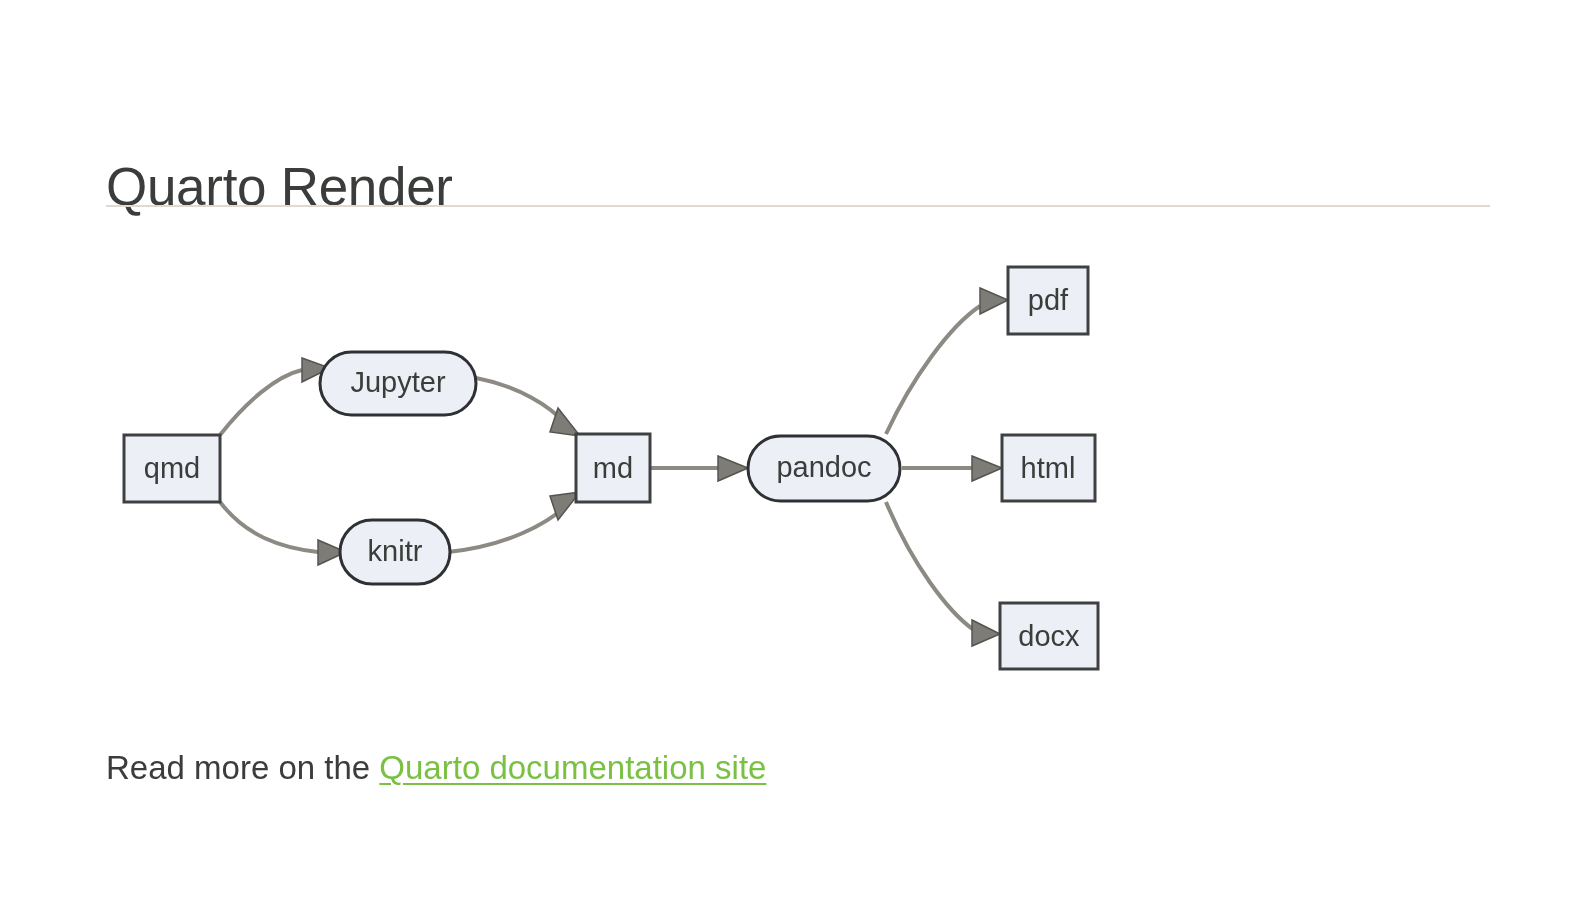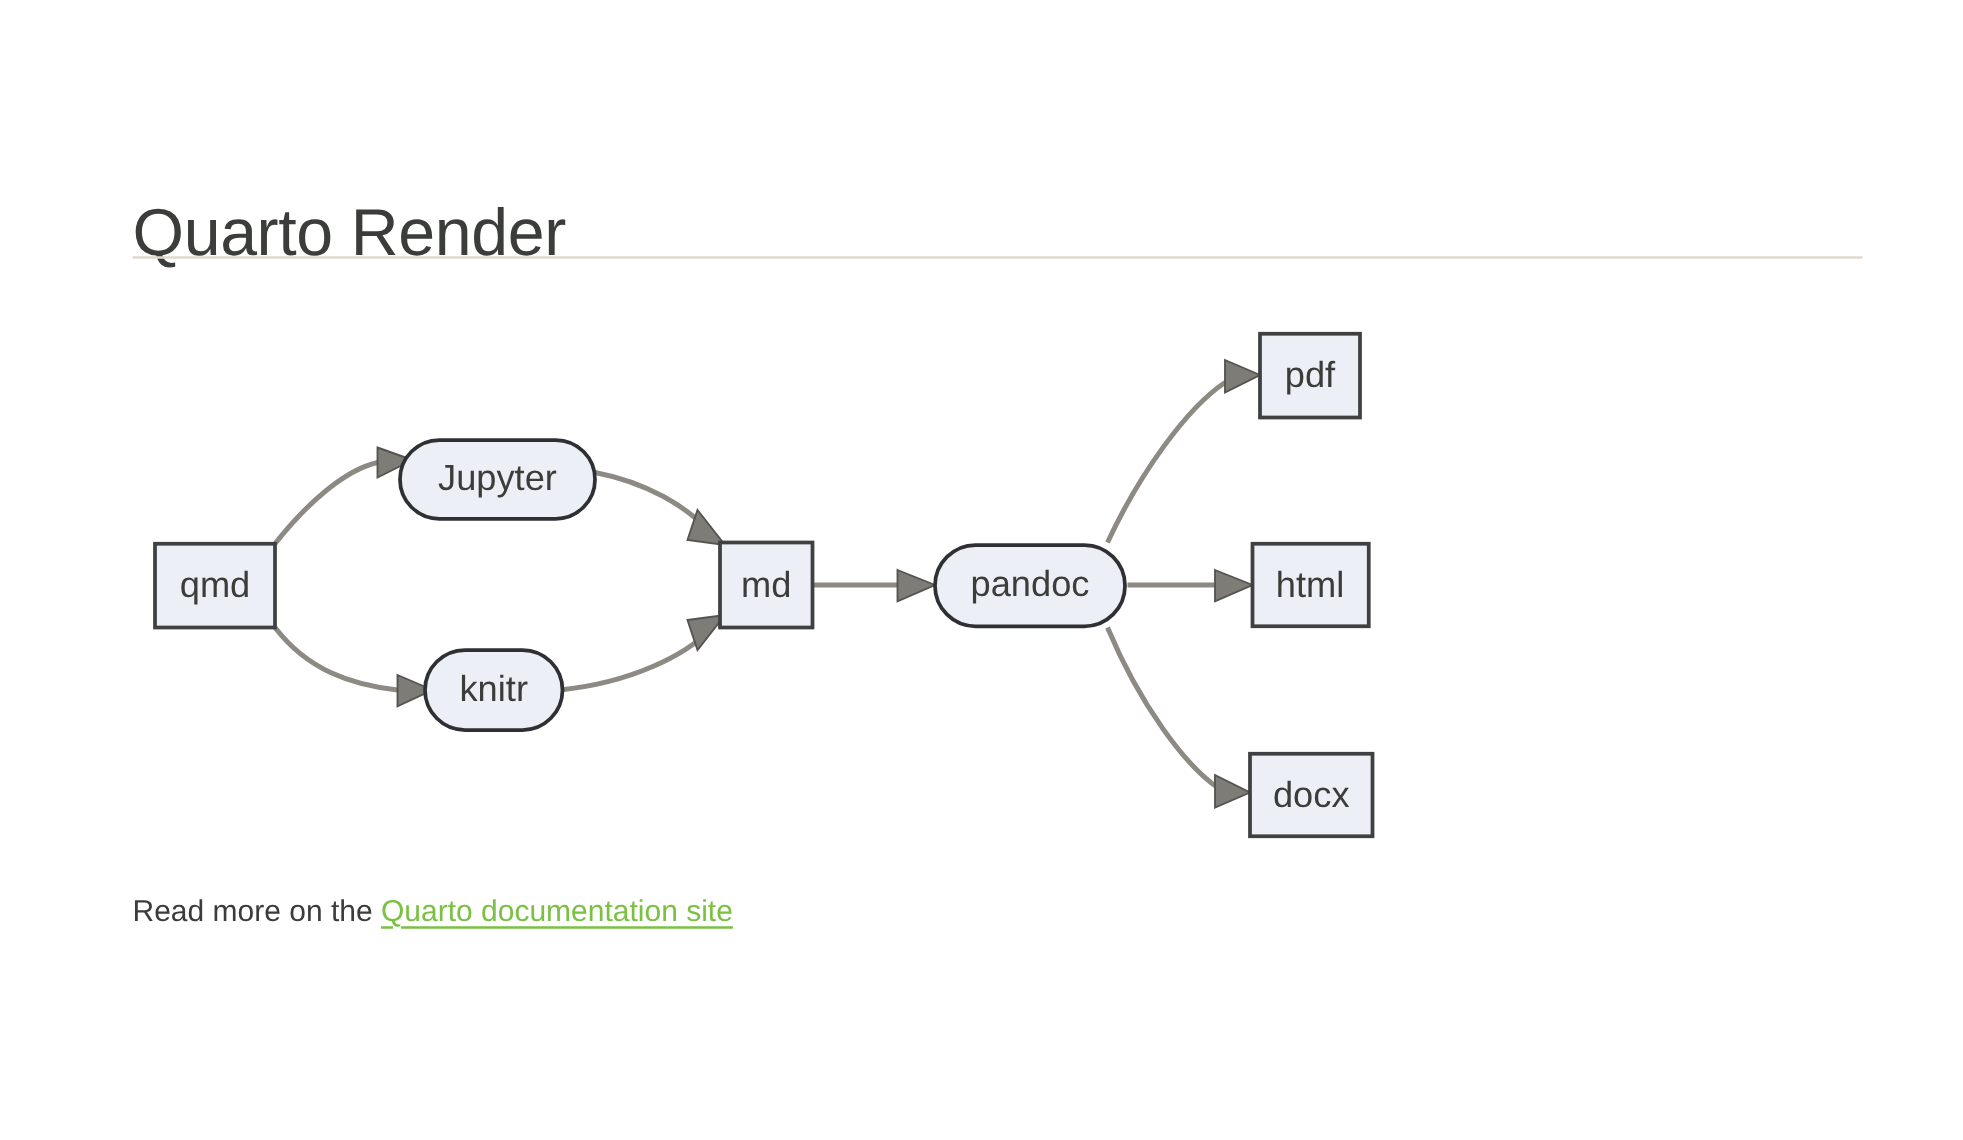--- a/index.html
+++ b/index.html
@@ -82,22 +82,22 @@
   }
   .edge-arrow {
     fill: #7e7c77;
     stroke: #56544f;
     stroke-width: 1.5;
   }
 
   .read-more {
     position: absolute;
     left: 106px;
-    top: 672px;
-    font-size: 24px;
+    top: 696px;
+    font-size: 33px;
     line-height: 1.3;
     color: #3b3d3a;
     white-space: nowrap;
   }
   .read-more a {
     color: #7ac143;
     text-decoration: underline;
     text-decoration-color: #7ac143;
     text-underline-offset: 4px;
     text-decoration-thickness: 2px;

